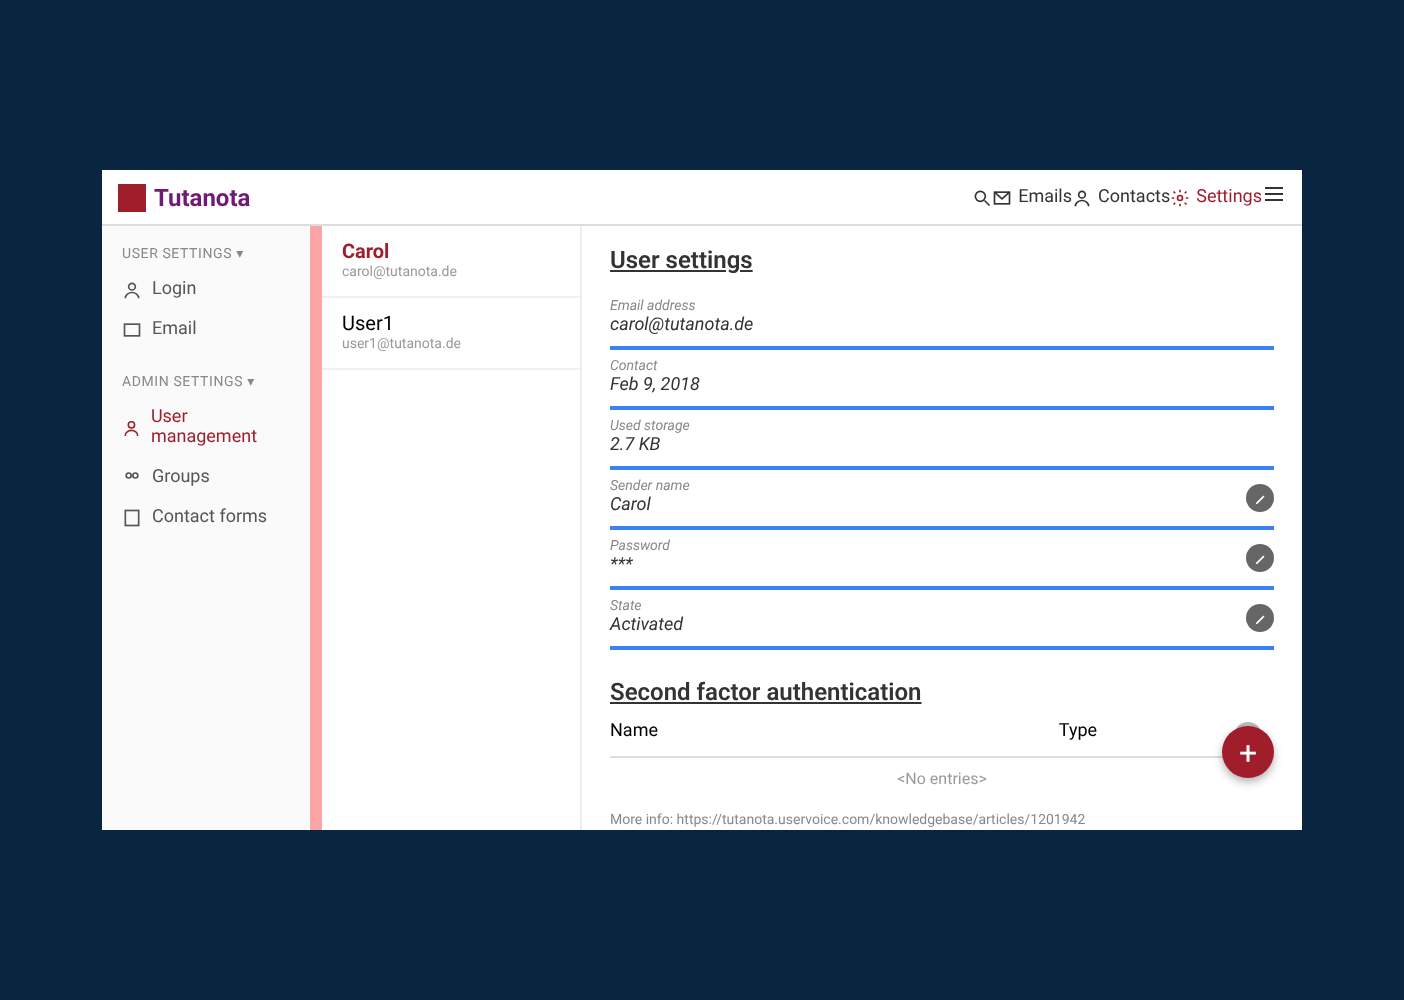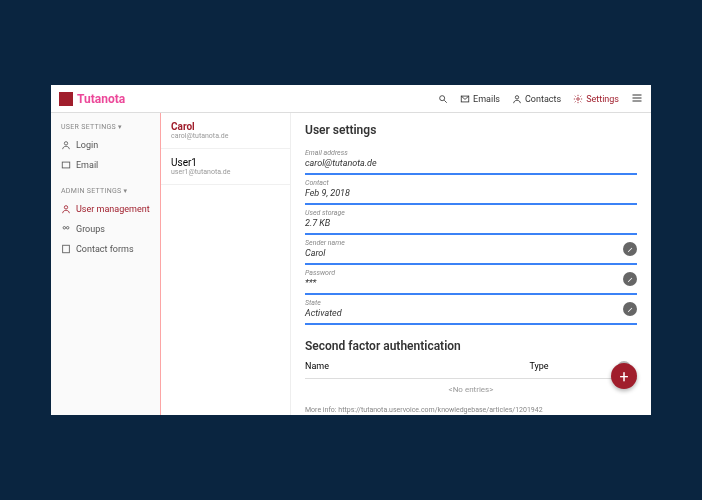--- a/index.html
+++ b/index.html
@@ -1,37 +1,37 @@
 <!DOCTYPE html>
 <html><head>
 <meta charset="utf-8">
 <style>
 * { margin: 0; padding: 0; box-sizing: border-box; font-family: -apple-system, BlinkMacSystemFont, "Segoe UI", Roboto, Arial, sans-serif; }
 body { background: #0a2540; display: flex; align-items: center; justify-content: center; height: 500px; width: 702px; }
 .app { width: 600px; height: 330px; background: #fff; display: flex; flex-direction: column; font-size: 9px; overflow: hidden; }
 .header { display: flex; align-items: center; border-bottom: 1px solid #ddd; height: 28px; padding: 0 8px; }
-.logo { display: flex; align-items: flex-end; gap: 4px; font-weight: bold; font-size: 12px; color: #ec4899; }
+.logo { display: flex; align-items: flex-end; gap: 4px; font-weight: bold; font-size: 12px; color: #701a75; }
 .logo-mark { width: 14px; height: 14px; background: #a01e2c; display: inline-block; }
-.nav { margin-left: auto; display: flex; align-items: center; gap: 12px; font-size: 9px; color: #333; }
+.nav { margin-left: auto; display: flex; align-items: center; gap: 0; font-size: 9px; color: #333; }
 .nav-item { display: flex; align-items: center; gap: 3px; cursor: pointer; }
 .nav-item.active { color: #a01e2c; font-weight: normal; }
 .nav-item svg, .sidebar-item svg { width: 10px; height: 10px; }
 .menu-icon { cursor: pointer; }
 .main { display: flex; flex: 1; overflow: hidden; }
-.sidebar { width: 110px; border-right: 1px solid #fca5a5; background: #fafafa; padding: 6px 0; }
+.sidebar { width: 110px; border-right: 6px solid #fca5a5; background: #fafafa; padding: 6px 0; }
 .sidebar-section-title { font-size: 7px; color: #888; padding: 4px 10px; text-transform: uppercase; letter-spacing: 0.3px; }
 .sidebar-item { display: flex; align-items: center; gap: 5px; padding: 5px 10px; cursor: pointer; color: #555; }
 .sidebar-item.active { color: #a01e2c; font-weight: normal; }
 .userlist { width: 130px; border-right: 1px solid #eee; }
 .userlist-item { padding: 8px 10px; border-bottom: 1px solid #f0f0f0; cursor: pointer; }
 .userlist-item.active .user-name { color: #a01e2c; font-weight: bold; }
 .user-name { font-size: 10px; }
 .user-email { font-size: 7px; color: #999; }
 .content { flex: 1; padding: 10px 14px; overflow-y: auto; position: relative; }
-.section-title { font-size: 12px; font-weight: 600; color: #333; margin-bottom: 8px; }
+.section-title { font-size: 12px; font-weight: 600; color: #333; margin-bottom: 8px; text-decoration: underline; }
 .field { border-bottom: 2px solid #3b82f6; padding: 4px 0 5px; position: relative; font-style: italic; }
 .field-label { font-size: 7px; color: #888; }
 .field-value { font-size: 9px; color: #333; margin-top: 1px; }
 .edit-btn { position: absolute; right: 0; top: 50%; transform: translateY(-50%); width: 14px; height: 14px; border-radius: 50%; background: #666; display: flex; align-items: center; justify-content: center; cursor: pointer; }
 .edit-btn svg { width: 7px; height: 7px; fill: #fff; }
 .second-factor { margin-top: 14px; }
 .table-head { display: flex; font-weight: normal; font-size: 9px; margin-top: 6px; border-bottom: 1px solid #ddd; padding-bottom: 3px; }
 .th-name { flex: 1; }
 .th-type { flex: 1; text-align: center; }
 .th-act { width: 20px; }

